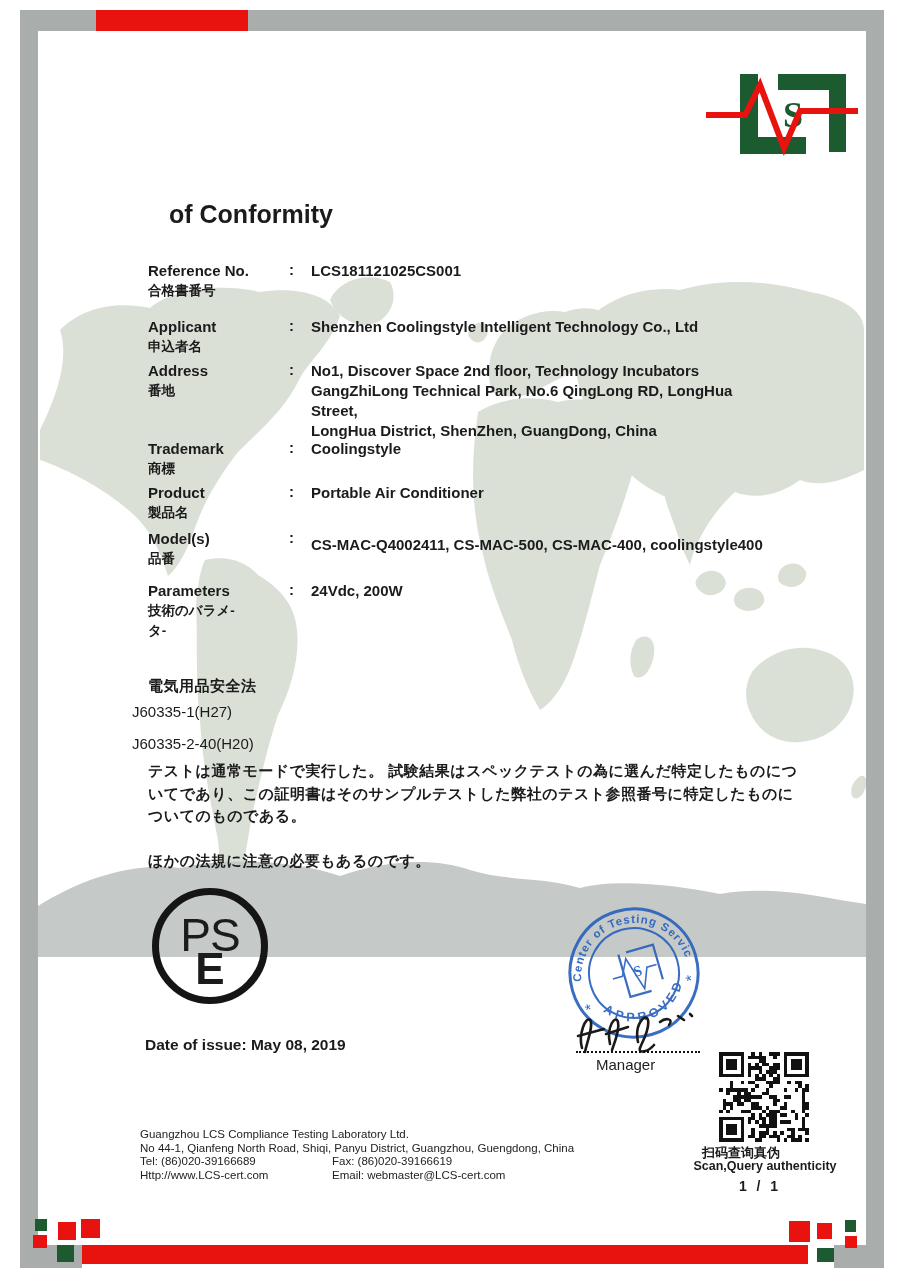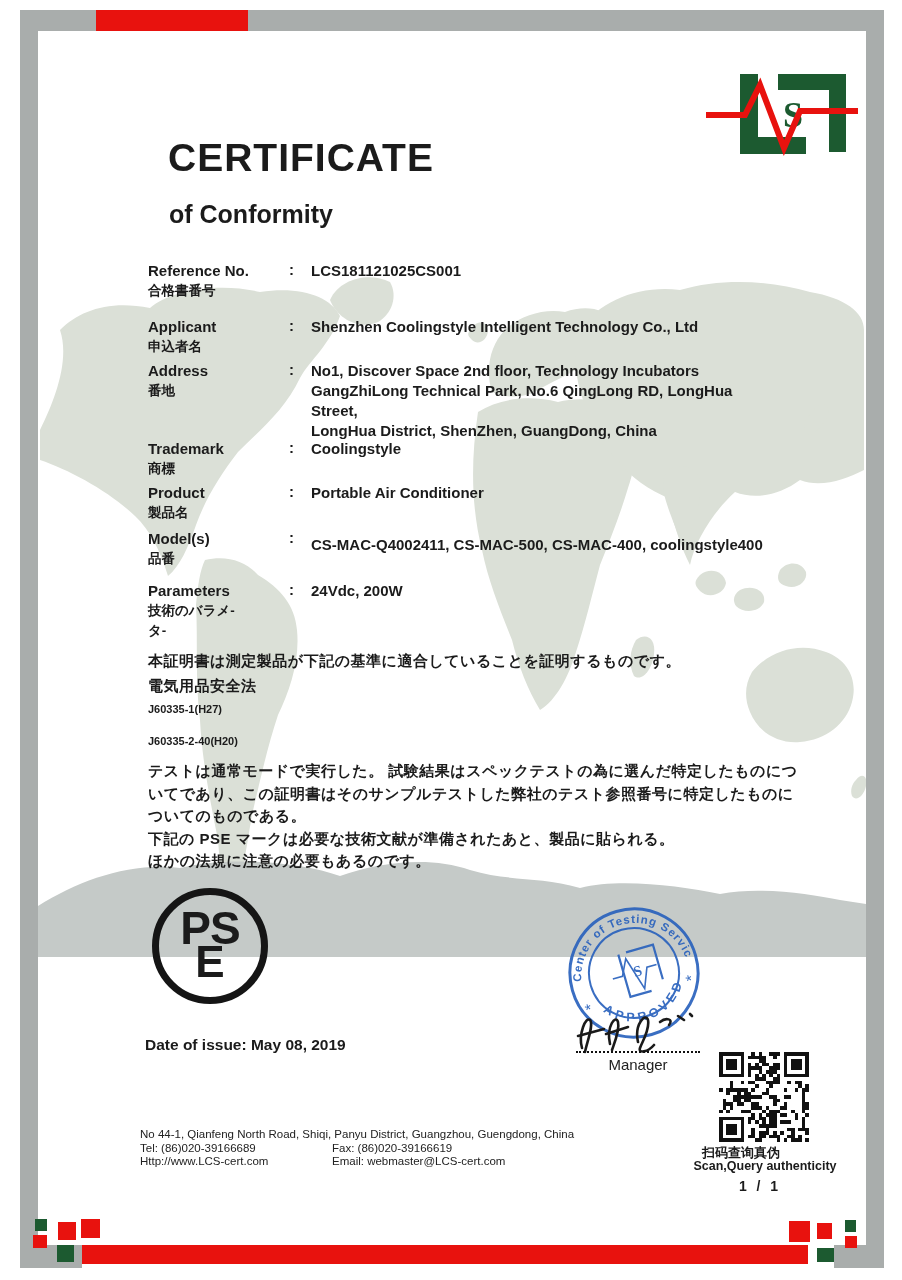--- a/index.html
+++ b/index.html
@@ -14,36 +14,36 @@
   .title-main{position:absolute;left:168px;top:136px;font-size:39px;font-weight:700;letter-spacing:1px;}
   .title-sub{position:absolute;left:169px;top:184px;font-size:25px;font-weight:700;margin-top:16px;}
   
   .frow{position:absolute;left:0;top:0;width:760px;}
   .flabel{position:absolute;left:148px;top:0;width:135px;font-size:15px;font-weight:700;line-height:20px;}
   .flabel .jp{font-size:13.5px;}
   .fcolon{position:absolute;left:289px;top:0;font-size:15px;font-weight:700;}
   .fvalue{position:absolute;left:311px;top:0;width:460px;font-size:15px;font-weight:700;line-height:20px;}
   
   .jpline{position:absolute;left:148px;font-size:15px;font-weight:700;letter-spacing:.5px;}
-  .stdline{position:absolute;left:148px;font-size:11px;font-weight:700;}
+  .stdline{position:absolute;left:132px;font-size:15px;font-weight:400;}
   
   .pse{position:absolute;left:152px;top:888px;width:116px;height:116px;border:7px solid #151515;
        border-radius:50%;box-sizing:border-box;text-align:center;}
-  .pse .ps{font-size:46px;font-weight:700;line-height:40px;margin-top:13px;letter-spacing:-1px;}
+  .pse .ps{font-size:46px;font-weight:400;line-height:40px;margin-top:20px;letter-spacing:-1px;}
   .pse .e{font-size:44px;font-weight:700;line-height:36px;margin-top:-4px;}
   
   .date-issue{position:absolute;left:145px;top:1036px;font-size:15.5px;font-weight:700;}
   .footer{position:absolute;left:140px;top:1128px;font-size:11.5px;line-height:13.5px;color:#222;}
   .footer .cols{display:flex;}
   .footer .c1{width:192px;}
   
   .stamp{position:absolute;left:564px;top:903px;width:140px;height:140px;transform:rotate(-16deg);opacity:.92;}
   .sig{position:absolute;left:574px;top:1008px;width:132px;height:48px;}
   .sigline{position:absolute;left:576px;top:1051px;width:124px;border-bottom:2px dotted #111;}
-  .manager{position:absolute;left:596px;top:1056px;width:84px;text-align:center;font-size:15px;color:#222;}
+  .manager{position:absolute;left:596px;top:1056px;width:84px;text-align:left;font-size:15px;color:#222;}
   
   .qr{position:absolute;left:719px;top:1052px;width:90px;height:90px;}
   .qr-cap-cn{position:absolute;left:666px;top:1144px;width:150px;text-align:center;font-size:13px;font-weight:700;}
   .qr-cap-en{position:absolute;left:680px;top:1159px;width:170px;text-align:center;font-size:12.5px;font-weight:700;}
   .page-num{position:absolute;left:690px;top:1178px;width:140px;text-align:center;font-size:14px;font-weight:700;letter-spacing:3px;}
 </style>
 </head>
 <body>
 
 <div class="page">
@@ -93,21 +93,20 @@
     <g fill="#1c5a30">
       <rect x="37" y="12" width="18" height="80"></rect>
       <rect x="37" y="75" width="66" height="17"></rect>
       <rect x="75" y="12" width="68" height="16"></rect>
       <rect x="126" y="12" width="17" height="78"></rect>
     </g>
     <text x="90" y="65" font-size="36" font-weight="bold" font-family="Liberation Serif, serif" fill="#1c5a30" text-anchor="middle">S</text>
     <polyline points="3,53 42,53 57,23 81,86 97,49 155,49" fill="none" stroke="#e8120e" stroke-width="6" stroke-linejoin="miter"></polyline>
   </svg>
 
-  <div class="title-main">CERTIFICATE</div>
   <div class="title-sub">of Conformity</div>
 
   <div class="frow" style="top:261px;">
     <div class="flabel">
         <div>Reference No.</div>
       <div class="jp">合格書番号</div>
       </div>
     <div class="fcolon">:</div>
     <div class="fvalue">LCS181121025CS001</div>
   </div>
@@ -164,29 +163,27 @@
   <div class="frow" style="top:581px;">
     <div class="flabel">
         <div>Parameters</div>
       <div class="jp">技術のバラメ-</div>
       <div class="jp">タ-</div>
       </div>
     <div class="fcolon">:</div>
     <div class="fvalue">24Vdc, 200W</div>
   </div>
 
-  <div class="jpline" style="top:652px;">本証明書は測定製品が下記の基準に適合していることを証明するものです。</div>
   <div class="jpline" style="top:677px;">電気用品安全法</div>
   <div class="stdline" style="top:703px;">J60335-1(H27)</div>
   <div class="stdline" style="top:735px;">J60335-2-40(H20)</div>
 
   <div class="jpline" style="top:762px;">テストは通常モードで実行した。 試験結果はスペックテストの為に選んだ特定したものにつ</div>
   <div class="jpline" style="top:785px;">いてであり、この証明書はそのサンプルテストした弊社のテスト参照番号に特定したものに</div>
   <div class="jpline" style="top:807px;">ついてのものである。</div>
-  <div class="jpline" style="top:830px;">下記の PSE マークは必要な技術文献が準備されたあと、製品に貼られる。</div>
   <div class="jpline" style="top:852px;">ほかの法規に注意の必要もあるのです。</div>
 
   <div class="pse">
     <div class="ps">PS</div>
     <div class="e">E</div>
   </div>
 
   <div class="date-issue">Date of issue: May 08, 2019</div>
 
   <svg class="stamp" viewBox="0 0 140 140">
@@ -434,20 +431,21 @@
       <rect x="20" y="2" width="3" height="3" fill="#111"></rect>
       <rect x="0" y="18" width="7" height="7" fill="#111"></rect>
       <rect x="1" y="19" width="5" height="5" fill="#fff"></rect>
       <rect x="2" y="20" width="3" height="3" fill="#111"></rect>
     </svg>
   <div class="qr-cap-cn">扫码查询真伪</div>
   <div class="qr-cap-en">Scan,Query authenticity</div>
   <div class="page-num">1 / 1</div>
 
   <div class="footer">
+    <div>Guangzhou LCS Compliance Testing Laboratory Ltd.</div>
     <div>No 44-1, Qianfeng North Road, Shiqi, Panyu District, Guangzhou, Guengdong, China</div>
     <div class="cols">
       <span class="c1">Tel: (86)020-39166689</span>
       <span>Fax: (86)020-39166619</span>
     </div>
     <div class="cols">
       <span class="c1">Http://www.LCS-cert.com</span>
       <span>Email: webmaster@LCS-cert.com</span>
     </div>
   </div>

